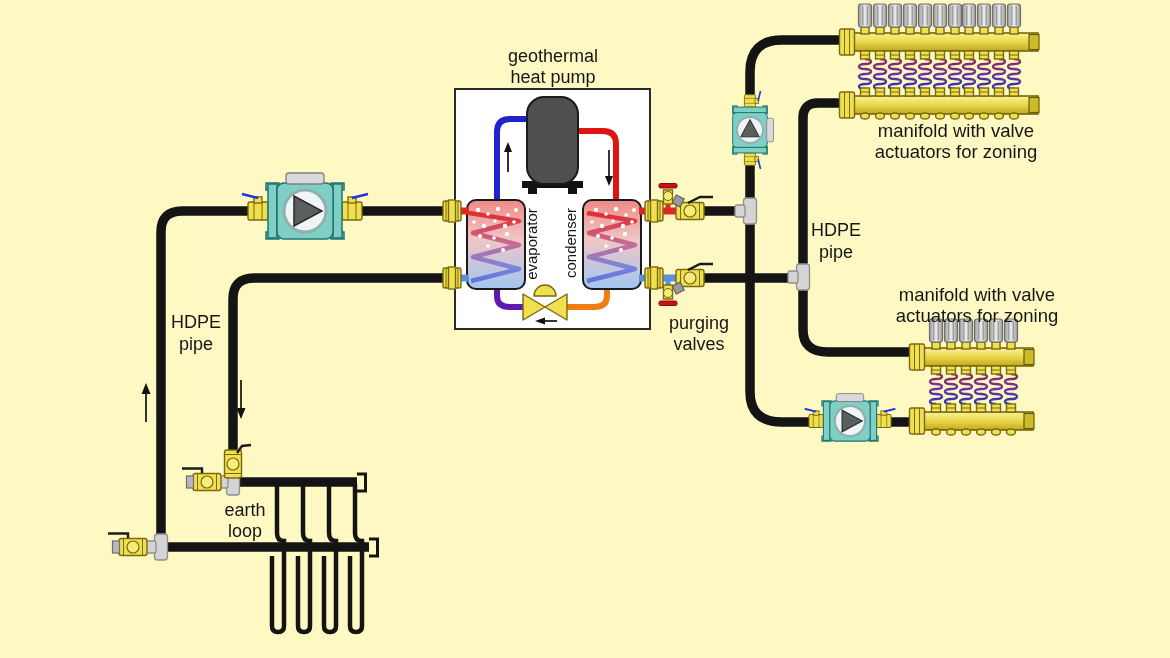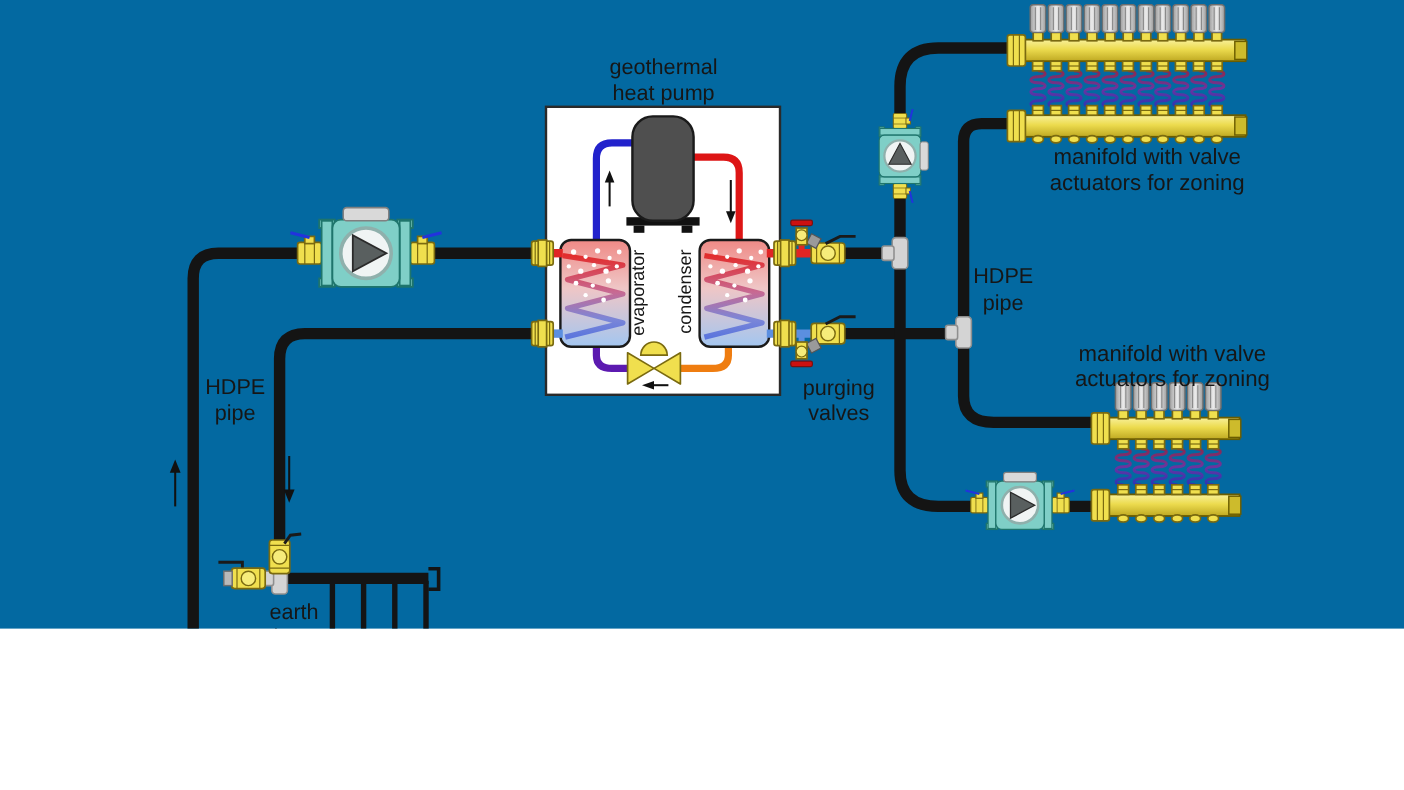--- a/index.html
+++ b/index.html
@@ -1,16 +1,16 @@
 <!DOCTYPE html>
 <html style="--c-pipe: #141414; --c-brass: #f0df4e; --c-brass_dark: #cdbb2c; --c-teal: #7fcfc7; --c-hot: #e02525; --c-cool: #5b8fe0; --c-refr_blue: #2222cc; --c-refr_red: #dd1515; --c-refr_purple: #5c1ab0; --c-refr_orange: #ef7d10; --c-actuator_gray: #c9c9c9; --c-fitting_gray: #d4d4d4; --c-handle_red: #cc1111; --c-handle_blue: #2233dd; --c-compressor: #4f4f4f; --c-hx_top: #ef8a86; --c-hx_bottom: #a3c6f0;"><head>
 <meta charset="utf-8">
 <style>
   html,body{margin:0;padding:0;background:#ffffff;}
-  .stage{width:1170px;height:524px;position:relative;background:#0369a1;overflow:hidden;}
+  .stage{width:1170px;height:658px;position:relative;background:#fef9c3;overflow:hidden;}
   svg{display:block;}
   text{font-family:"Liberation Sans","DejaVu Sans",sans-serif;fill:#161616;}
   .lbl{font-size:18px;}
   .lblman{font-size:18.5px;}
   .lblhx{font-size:15px;}
   .pipe{stroke:var(--c-pipe);fill:none;}
   .brass{fill:var(--c-brass);stroke:#7a6a10;stroke-width:1.4;}
   .brassline{stroke:#7a6a10;stroke-width:1;}
   .teal{fill:var(--c-teal);stroke:#1f756c;stroke-width:1.5;}
   .graycap{fill:#d9d9d9;stroke:#808080;stroke-width:1.3;}

